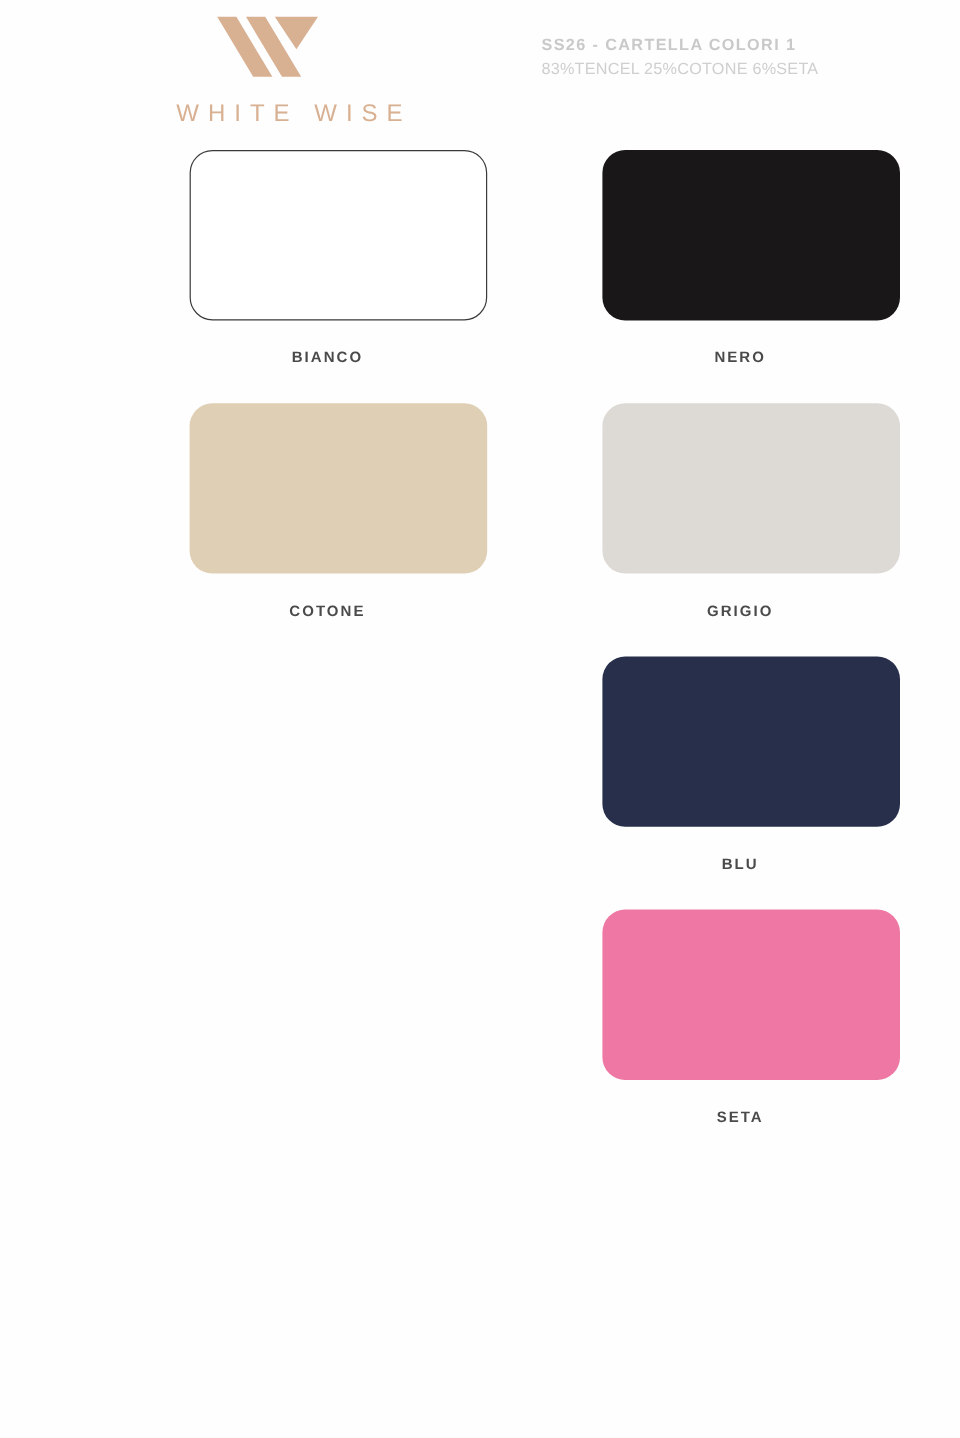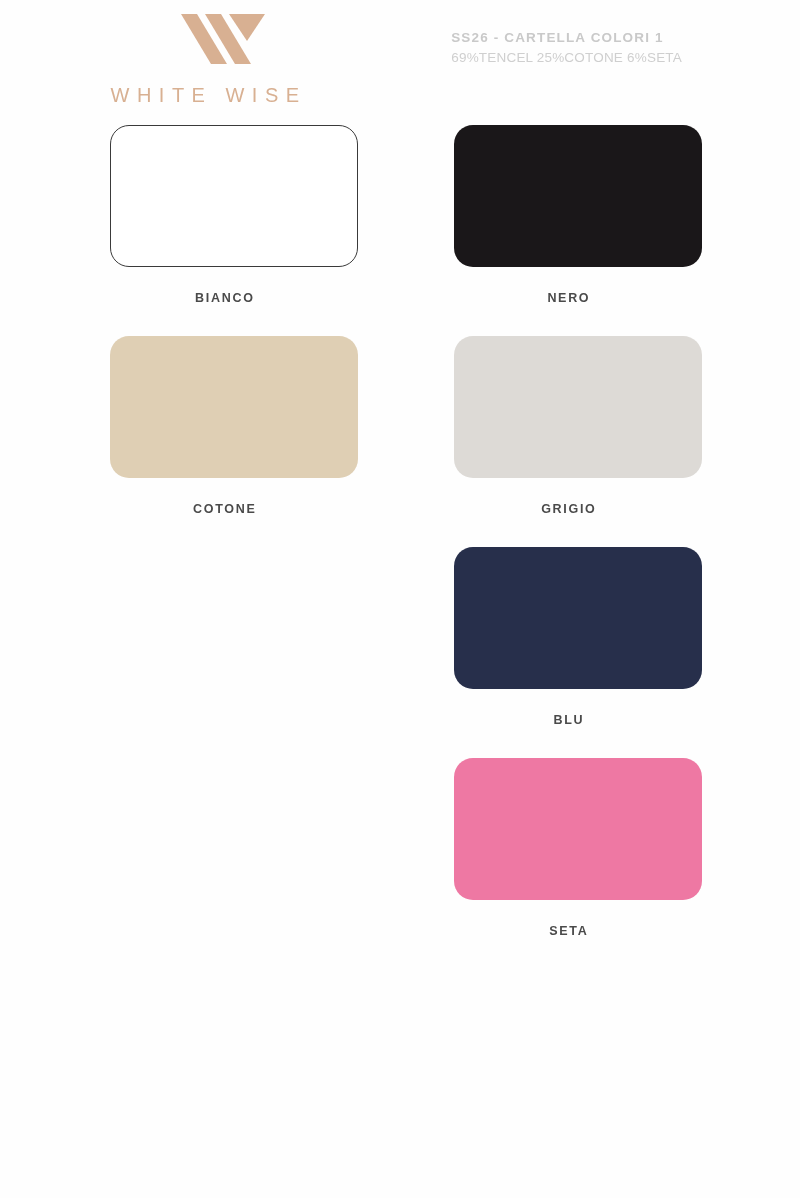--- a/index.html
+++ b/index.html
@@ -30,21 +30,21 @@
     left: 0;
     width: 800px;
     height: 120px;
   }
 
   .brand {
     position: absolute;
     left: 103px;
     top: 8px;
     width: 240px;
-    text-align: left;
+    text-align: right;
   }
 
   .brand-logo {
     display: block;
     margin: 0 auto;
     width: 96px;
     height: 62px;
   }
 
   .brand-wordmark {
@@ -92,20 +92,21 @@
 
   .swatch-row {
     position: relative;
     height: 211px;
   }
 
   .swatch-cell {
     position: absolute;
     top: 0;
     width: 228px;
+    margin-left: 48px;
   }
 
   .swatch-cell.col-left  { left: 110px; }
   .swatch-cell.col-right { left: 454px; }
 
   .swatch-chip {
     width: 248px;
     height: 142px;
     border-radius: 19px;
     background: #ffffff;
@@ -137,21 +138,21 @@
       <svg class="brand-logo" viewBox="0 0 96 62">
         <polygon points="6,6 22,6 52,56 36,56" fill="#d8b092"></polygon>
         <polygon points="30,6 46,6 76,56 60,56" fill="#d8b092"></polygon>
         <polygon points="54,6 90,6 72,33" fill="#d8b092"></polygon>
       </svg>
       <span class="brand-wordmark">WHITE WISE</span>
     </div>
 
     <div class="doc-meta">
       <div class="doc-title">SS26 - CARTELLA COLORI  1</div>
-      <div class="doc-composition">69%TENCEL 25%COTONE 6%SETA</div>
+      <div class="doc-composition">83%TENCEL 25%COTONE 6%SETA</div>
     </div>
 
   </div>
 
   <div class="swatch-grid">
 
     <div class="swatch-row">
       <div class="swatch-cell col-left">
         <div class="swatch-chip outlined" style="background: rgb(255, 255, 255);"></div>
         <div class="swatch-label">BIANCO</div>

